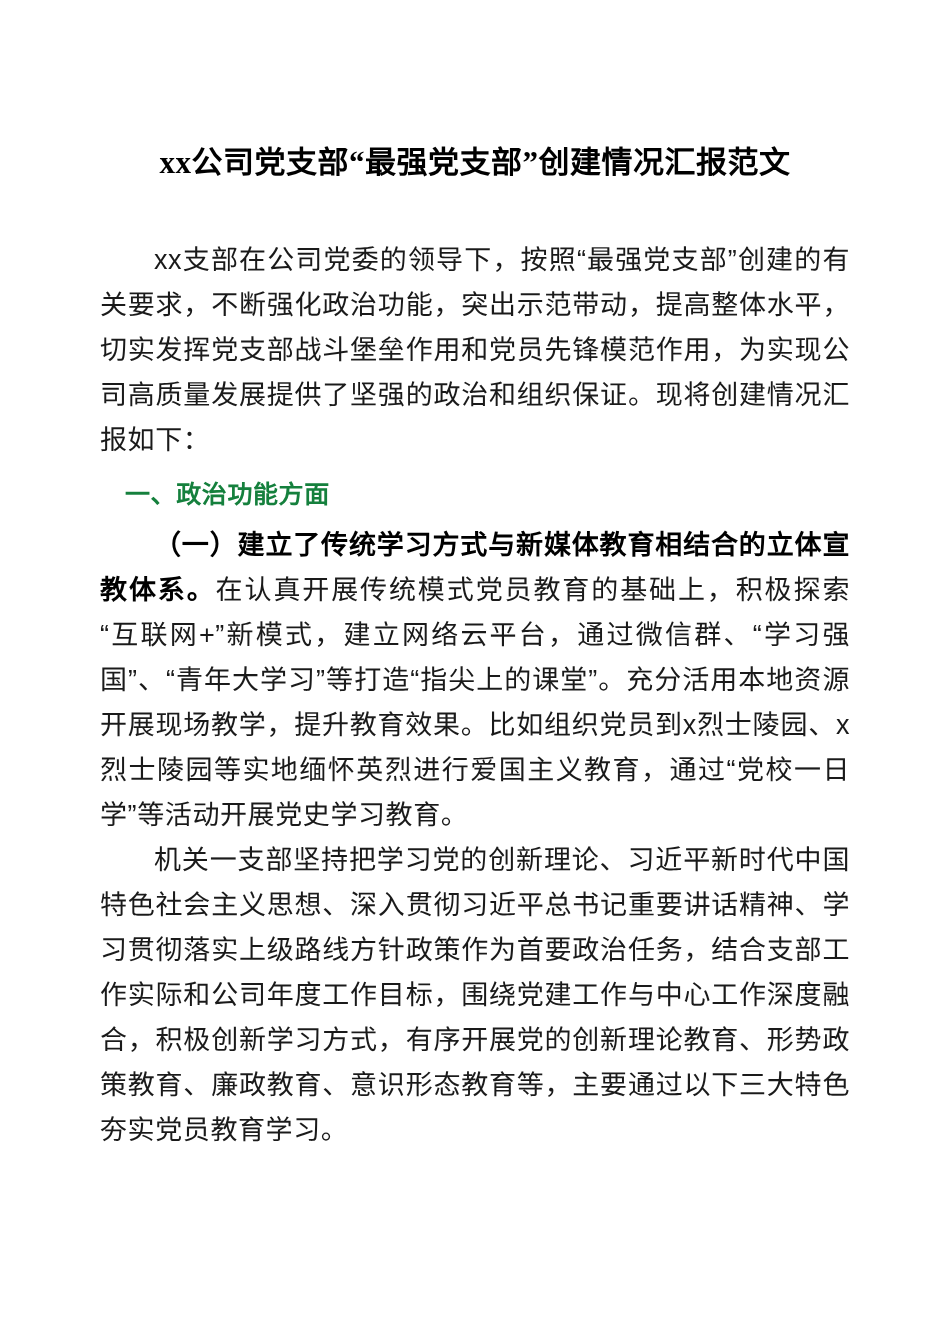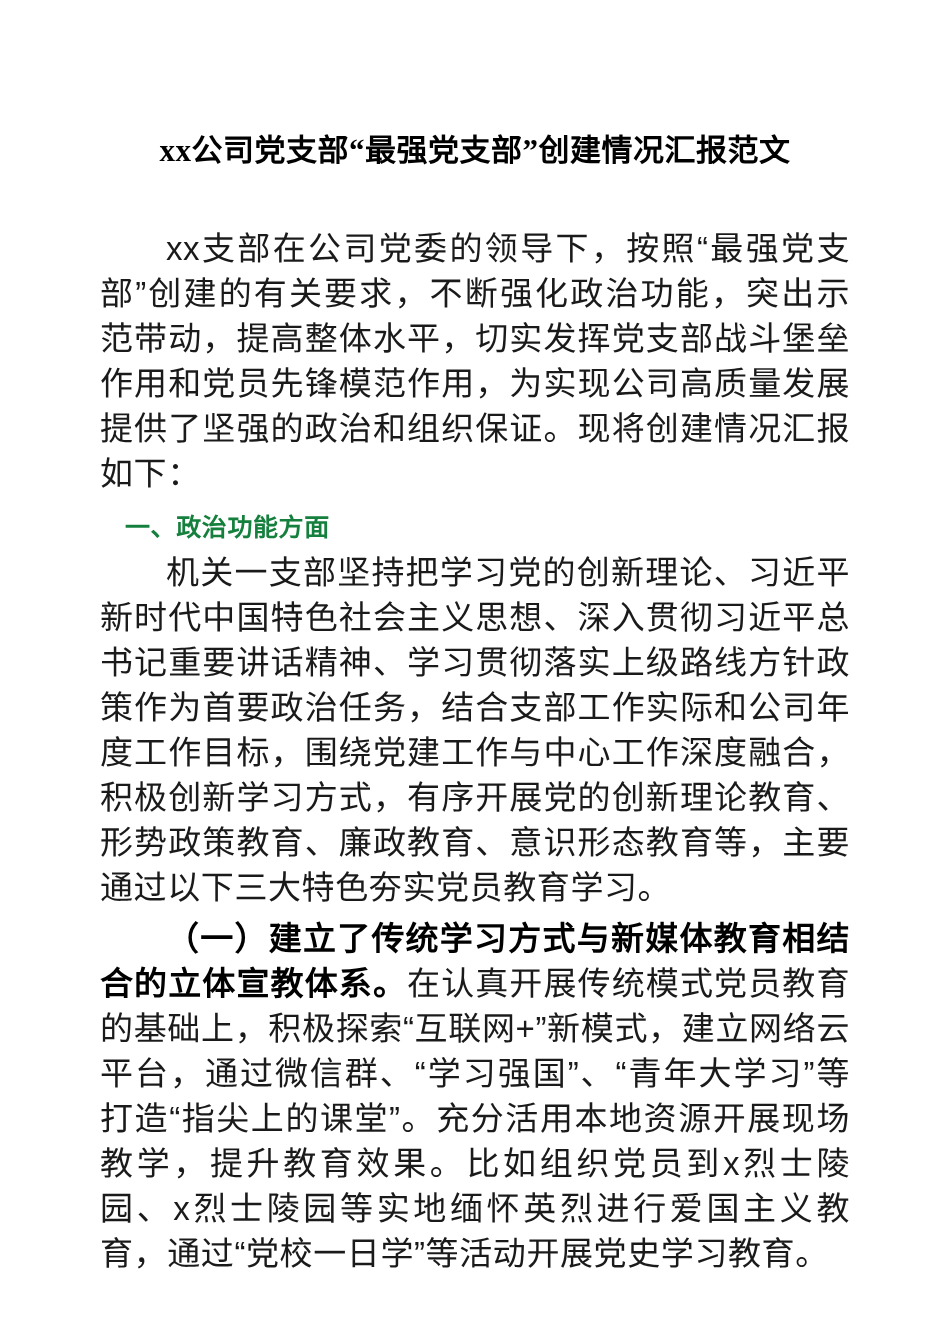--- a/index.html
+++ b/index.html
@@ -21,36 +21,36 @@
 
   .page-body {
     position: absolute;
     left: 100px;
     top: 0;
     width: 750px;
   }
 
   
   .doc-title {
-    margin: 1px;
+    margin: 13px;
     padding-top: 126px;
     font-family: "Liberation Serif", "DejaVu Serif", serif;
     font-weight: bold;
     font-size: 31px;
     line-height: 48px;
     text-align: center;
     color: #000000;
     letter-spacing: 0.5px;
   }
 
   
   .para {
     margin: 0;
     font-family: "Liberation Sans", "DejaVu Sans", sans-serif;
-    font-size: 33px;
+    font-size: 27px;
     line-height: 45px;
     color: #1a1a1a;
     text-align: justify;
     text-justify: inter-ideograph;
     text-indent: 2em;
     letter-spacing: 0.6px;
     font-weight: 300;
   }
 
   .para-first {
@@ -93,18 +93,18 @@
 
 <div class="page">
   <div class="page-body">
 
     <h1 class="doc-title">xx公司党支部“最强党支部”创建情况汇报范文</h1>
 
     <p class="para para-first">xx支部在公司党委的领导下，按照“最强党支部”创建的有关要求，不断强化政治功能，突出示范带动，提高整体水平，切实发挥党支部战斗堡垒作用和党员先锋模范作用，为实现公司高质量发展提供了坚强的政治和组织保证。现将创建情况汇报如下：</p>
 
     <h2 class="section-heading">一、政治功能方面</h2>
 
+    <p class="para para-gap"><span class="lead-bold">（一）建立了传统学习方式与新媒体教育相结合的立体宣教体系。</span><span class="run">在认真开展传统模式党员教育的基础上，积极探索“互联网+”新模式，建立网络云平台，通过微信群、“学习强国”、“青年大学习”等打造“指尖上的课堂”。充分活用本地资源开展现场教学，提升教育效果。比如组织党员到x烈士陵园、x烈士陵园等实地缅怀英烈进行爱国主义教育，通过“党校一日学”等活动开展党史学习教育。</span></p>
+
     <p class="para para-tight">机关一支部坚持把学习党的创新理论、习近平新时代中国特色社会主义思想、深入贯彻习近平总书记重要讲话精神、学习贯彻落实上级路线方针政策作为首要政治任务，结合支部工作实际和公司年度工作目标，围绕党建工作与中心工作深度融合，积极创新学习方式，有序开展党的创新理论教育、形势政策教育、廉政教育、意识形态教育等，主要通过以下三大特色夯实党员教育学习。</p>
-
-    <p class="para para-gap"><span class="lead-bold">（一）建立了传统学习方式与新媒体教育相结合的立体宣教体系。</span><span class="run">在认真开展传统模式党员教育的基础上，积极探索“互联网+”新模式，建立网络云平台，通过微信群、“学习强国”、“青年大学习”等打造“指尖上的课堂”。充分活用本地资源开展现场教学，提升教育效果。比如组织党员到x烈士陵园、x烈士陵园等实地缅怀英烈进行爱国主义教育，通过“党校一日学”等活动开展党史学习教育。</span></p>
 
   </div>
 </div>
 
 </body></html>

